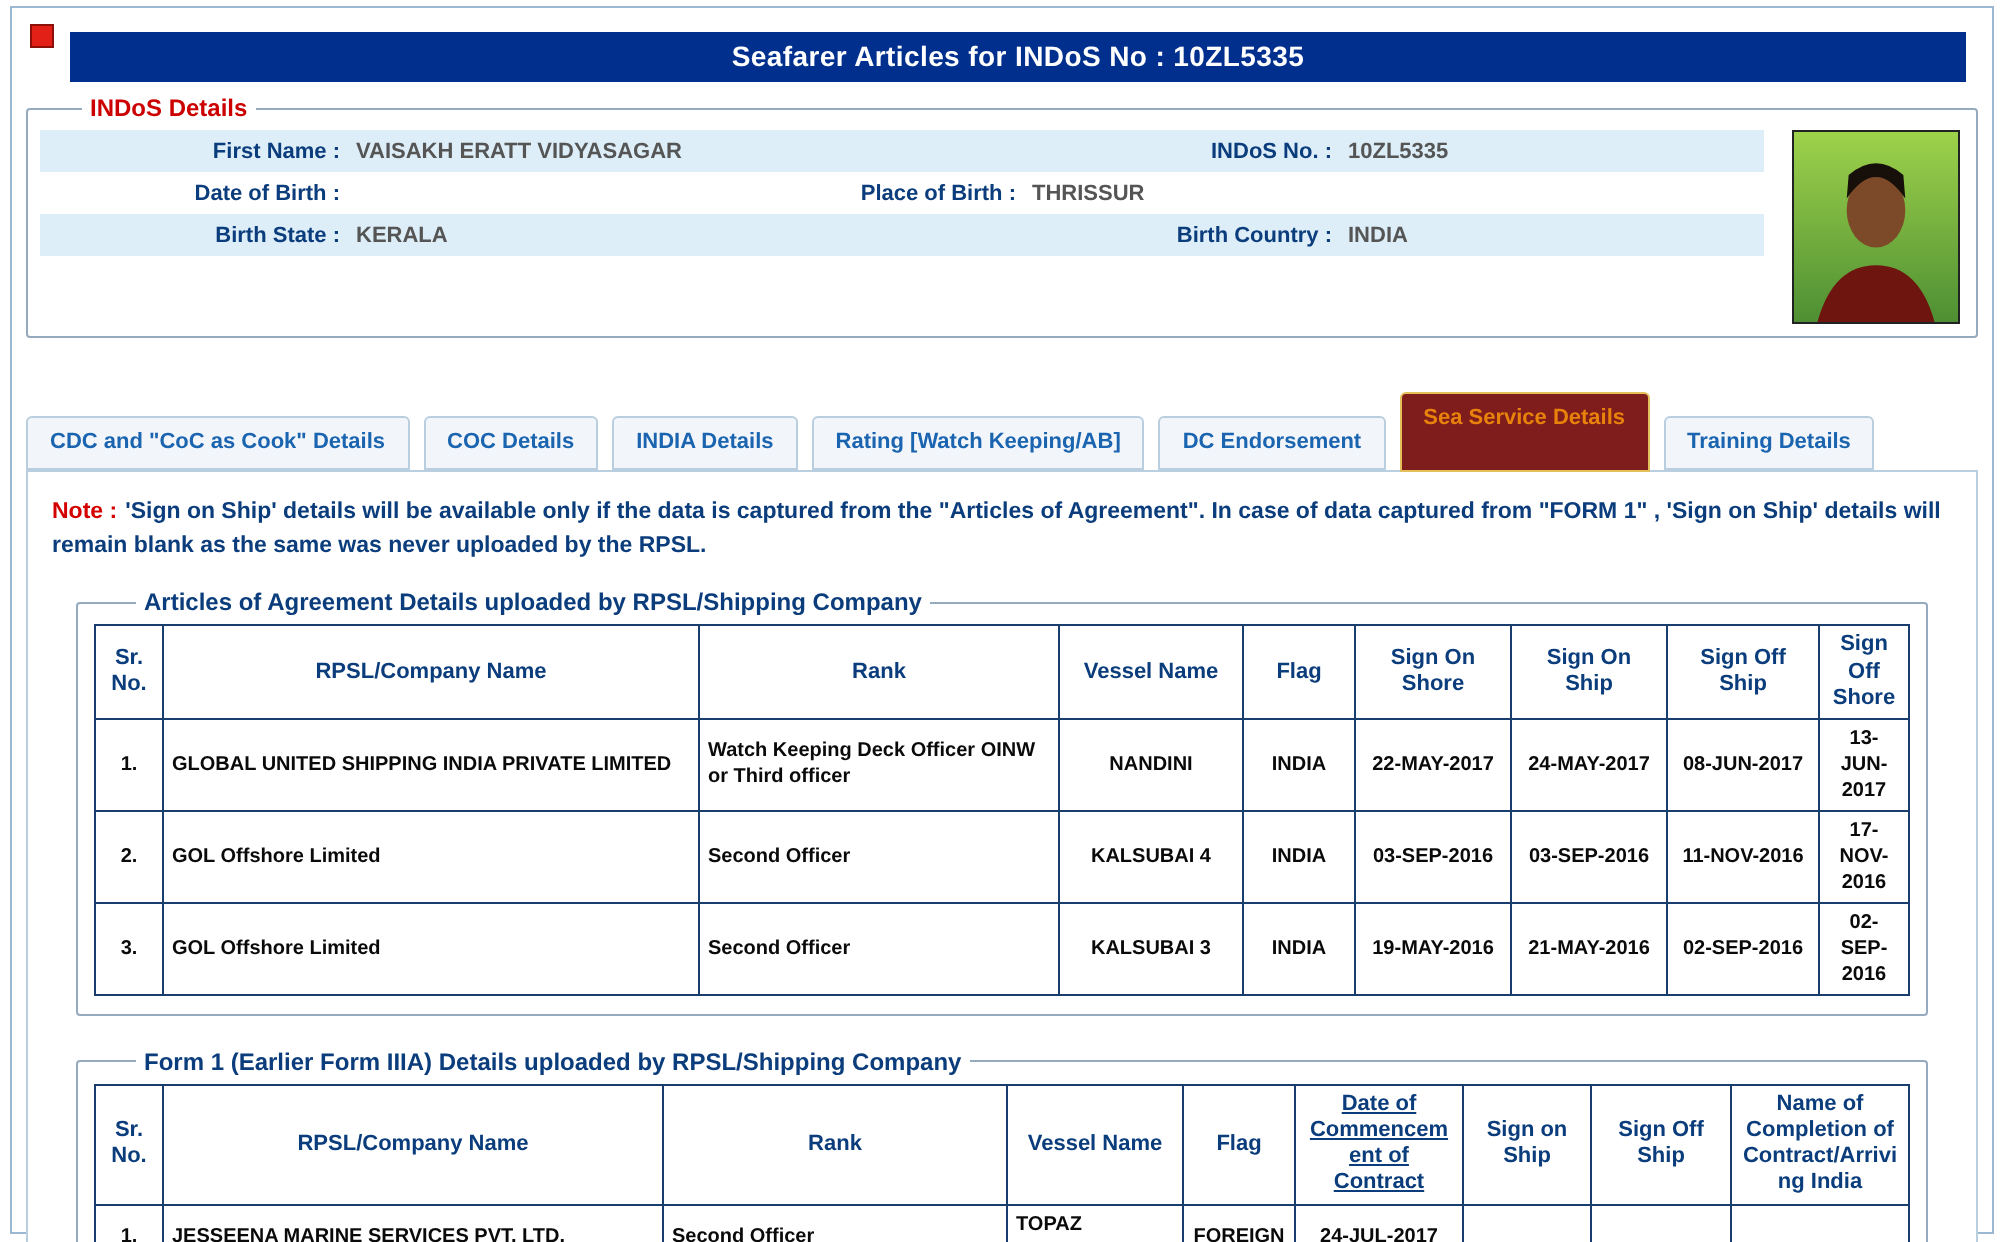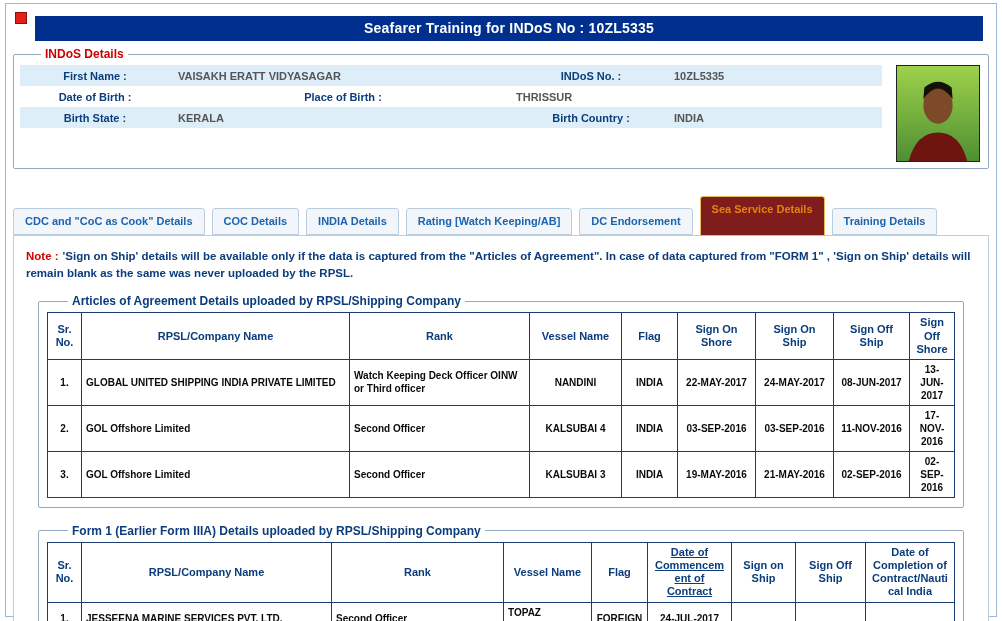--- a/index.html
+++ b/index.html
@@ -40,21 +40,21 @@
   .indos-rows { flex: 1; margin: 2px 14px 0 0; }
   .detail-row {
     display: grid;
     grid-template-columns: 150px 330px 150px 1fr;
     column-gap: 8px;
     align-items: center;
     min-height: 21px;
     font-size: 11px;
   }
   .detail-row:nth-child(odd) { background: var(--stripe-blue); }
-  .detail-label { text-align: center; font-weight: bold; color: var(--navy); }
+  .detail-label { text-align: right; font-weight: bold; color: var(--navy); }
   .detail-value { color: #555; font-weight: bold; }
   .photo-frame {
     width: 84px; height: 97px; flex: none;
     border: 1px solid #222; margin: 2px 2px 0 0; overflow: hidden;
   }
   .photo-frame svg { display: block; width: 100%; height: 100%; }
   
   .tabs { display: flex; gap: 7px; margin: 27px 4px 0; align-items: flex-end; }
   .tab {
     font-size: 11px; font-weight: bold; color: var(--tab-text);
@@ -101,21 +101,21 @@
   .form1 th:nth-child(8) { width: 70px; }
   .form1 td:nth-child(2), .form1 td:nth-child(3), .form1 td:nth-child(4) { text-align: left; }
 </style>
 </head>
 <body>
 
 <div class="page">
 
   <div class="top-row">
     <div class="broken-icon"></div>
-    <div class="title-bar">Seafarer Training for INDoS No : 10ZL5335</div>
+    <div class="title-bar">Seafarer Articles for INDoS No : 10ZL5335</div>
   </div>
 
   <fieldset class="indos-fieldset">
     <legend class="legend-red">INDoS Details</legend>
     <div class="indos-body">
       <div class="indos-rows" id="indosRows">
           <div class="detail-row">
             <span class="detail-label">First Name :</span>
             <span class="detail-value">VAISAKH ERATT VIDYASAGAR</span>
             <span class="detail-label">INDoS No. :</span>
@@ -226,21 +226,21 @@
           <thead>
             <tr>
               <th>Sr. No.</th>
               <th>RPSL/Company Name</th>
               <th>Rank</th>
               <th>Vessel Name</th>
               <th>Flag</th>
               <th>Date of Commencement of Contract</th>
               <th>Sign on Ship</th>
               <th>Sign Off Ship</th>
-              <th>Date of Completion of Contract/Nautical India</th>
+              <th>Name of Completion of Contract/Arriving India</th>
             </tr>
           </thead>
           <tbody>
             <tr>
               <td>1.</td>
               <td>JESSEENA MARINE SERVICES PVT. LTD.</td>
               <td>Second Officer</td>
               <td>TOPAZ JAFILIYA</td>
               <td>FOREIGN</td>
               <td>24-JUL-2017</td>

